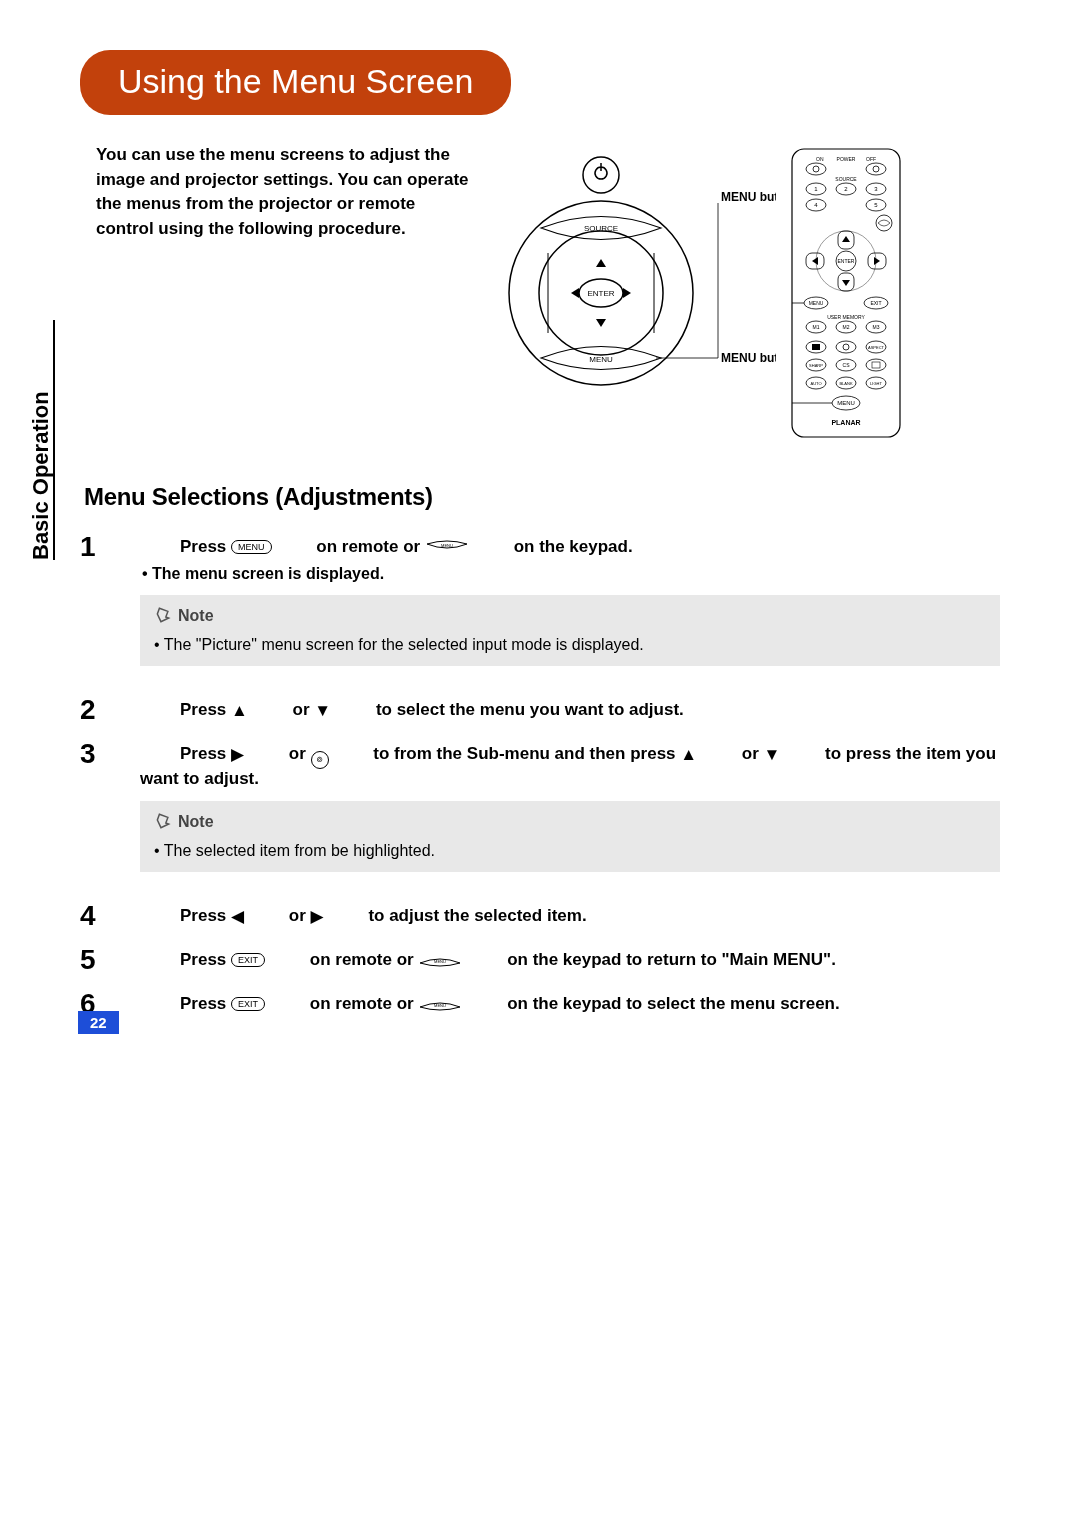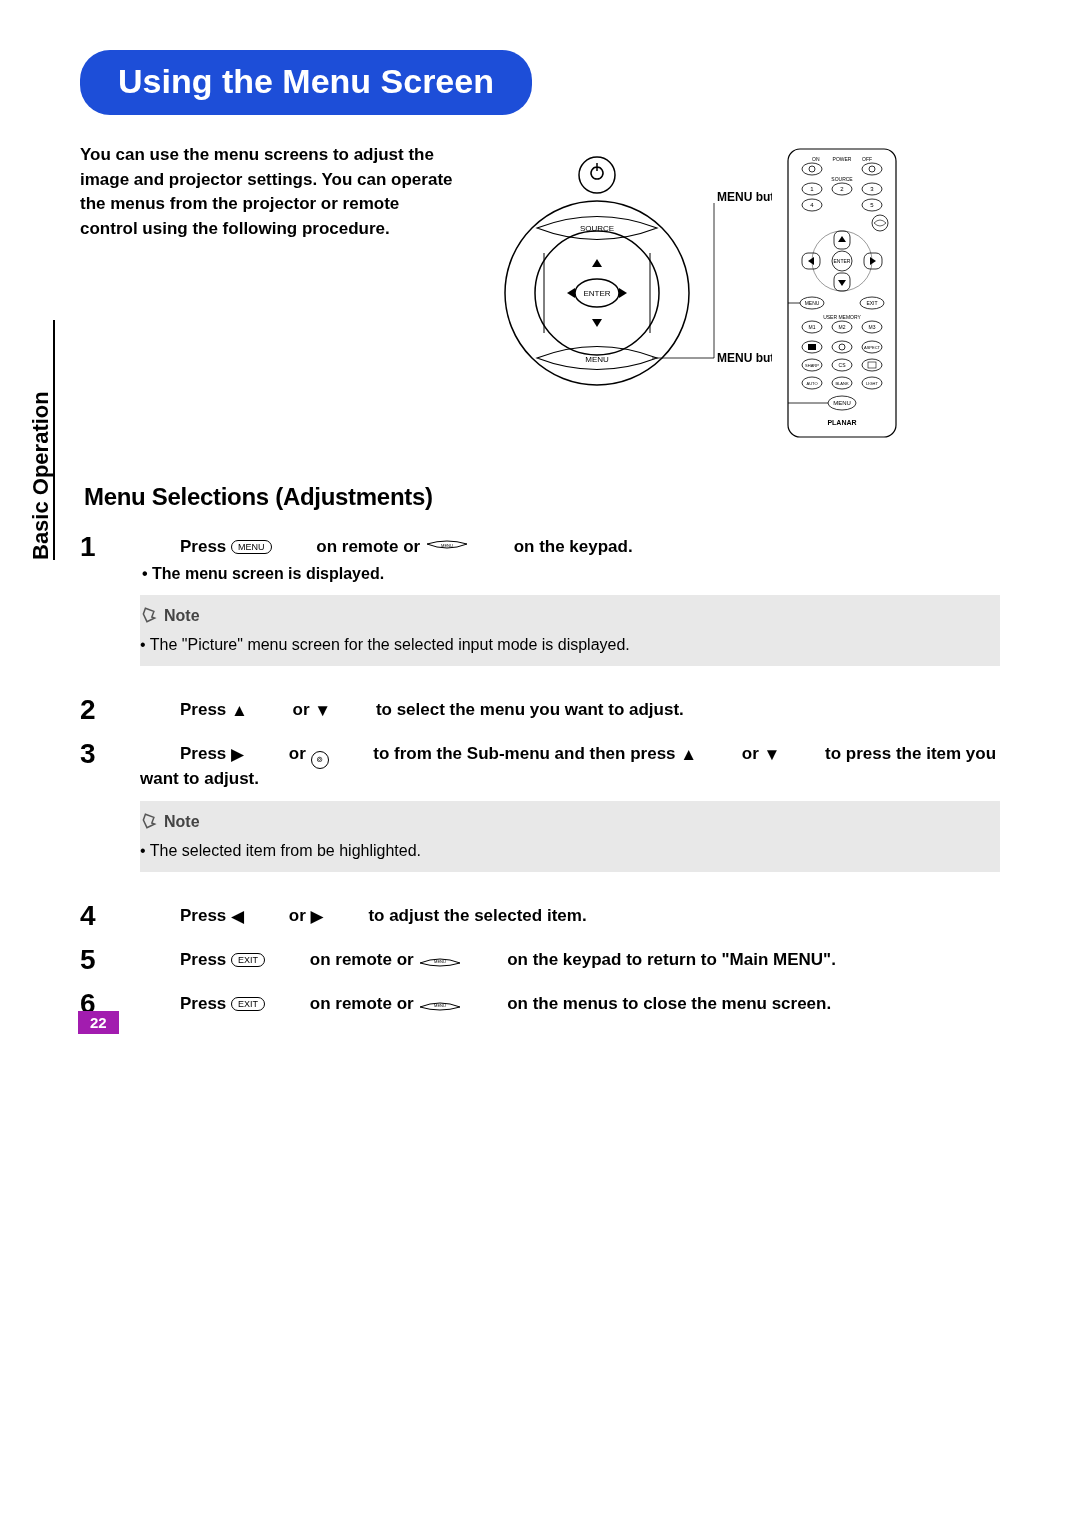--- a/index.html
+++ b/index.html
@@ -10,32 +10,33 @@
     font-family: Arial, Helvetica, sans-serif;
     position: relative;
     color: #000;
   }
   .page {
     position: relative;
     padding: 50px 80px 40px 80px;
   }
   .title-lozenge {
     display: inline-block;
-    background: #1d4ed8;
+    background: #c2410c;
     color: #fff;
     font-size: 34px;
-    font-weight: bold;
+    font-weight: normal;
     padding: 12px 38px 14px 38px;
     border-radius: 30px;
     margin-bottom: 28px;
   }
   .intro-row {
     display: flex;
-    gap: 32px;
+    gap: 20px;
     margin-bottom: 40px;
+    margin-left: 16px;
   }
   .intro-text {
     flex: 0 0 380px;
     font-weight: bold;
     font-size: 17px;
     line-height: 1.45;
   }
   .diagram-col {
     flex: 1;
     display: flex;
@@ -79,21 +80,21 @@
     padding-top: 4px;
   }
   .step-body .strong { font-weight: bold; margin-left: 40px; }
   .step-body .bullet {
     margin: 8px 0 0 2px;
     font-size: 16px;
     font-weight: bold;
   }
   .note-box {
     background: #e8e8e8;
-    padding: 12px 0;
+    padding: 12px 14px;
     margin: 12px 0 14px 0;
   }
   .note-title {
     font-weight: bold;
     color: #444;
     font-size: 16px;
     display: inline-flex;
     align-items: center;
     gap: 6px;
   }
@@ -101,21 +102,21 @@
     width: 18px; height: 18px;
   }
   .note-body {
     font-size: 16px;
     margin-top: 6px;
   }
   .pagenum {
     position: absolute;
     left: 78px;
     bottom: 40px;
-    background: #a21caf;
+    background: #1d4ed8;
     color: #fff;
     font-weight: bold;
     font-size: 15px;
     padding: 3px 12px;
   }
   .tri { display: inline-block; vertical-align: -1px; }
   .btn-oval {
     display: inline-block;
     border: 1px solid #000;
     border-radius: 10px;
@@ -343,18 +344,18 @@
 
   
   <div class="step">
     <div class="step-num">6</div>
     <div class="step-body">
       <span class="strong">Press </span><span class="btn-oval">EXIT</span><span class="strong"> on remote or </span>
       <svg class="keypad-shape" viewBox="0 0 44 14">
           <path d="M2 10 Q22 2 42 10 Q22 16 2 10 Z" fill="none" stroke="#000" stroke-width="1"></path>
           <text x="22" y="10" font-size="4" text-anchor="middle">MENU</text>
         </svg>
-      <span class="strong"> on the menus to close the menu screen.</span>
+      <span class="strong"> on the keypad to select the menu screen.</span>
     </div>
   </div>
 
   <div class="pagenum">22</div>
 </div>
 
 </body></html>

